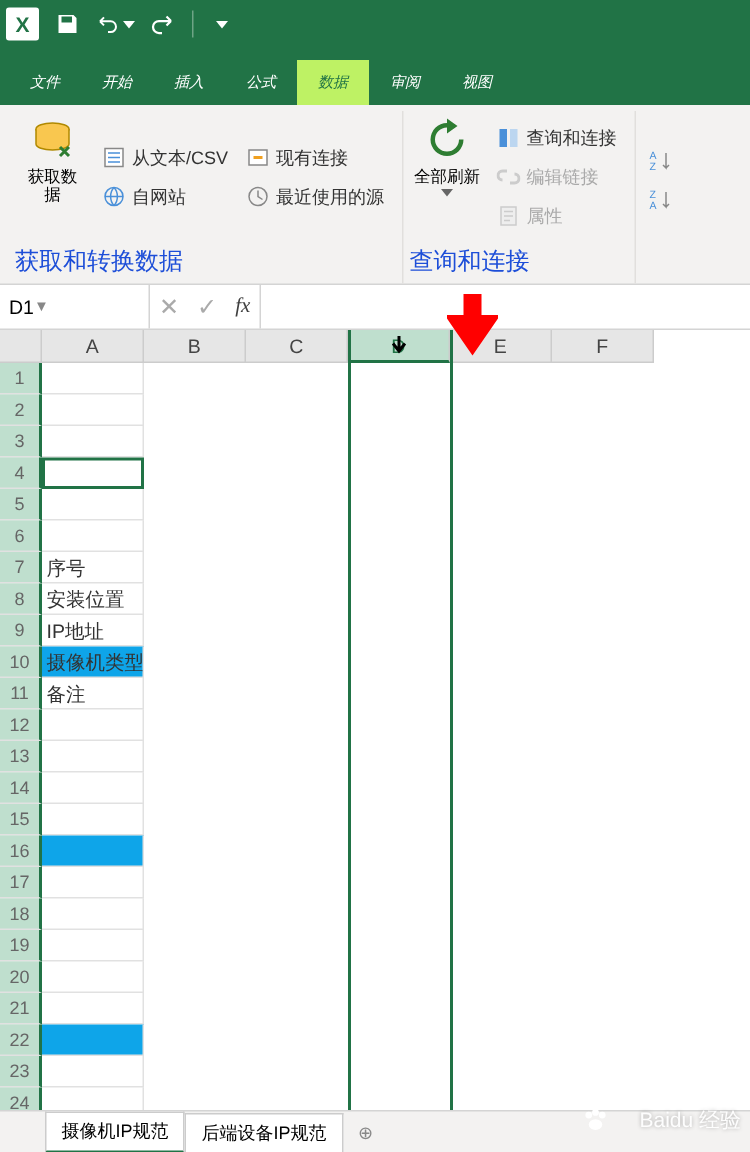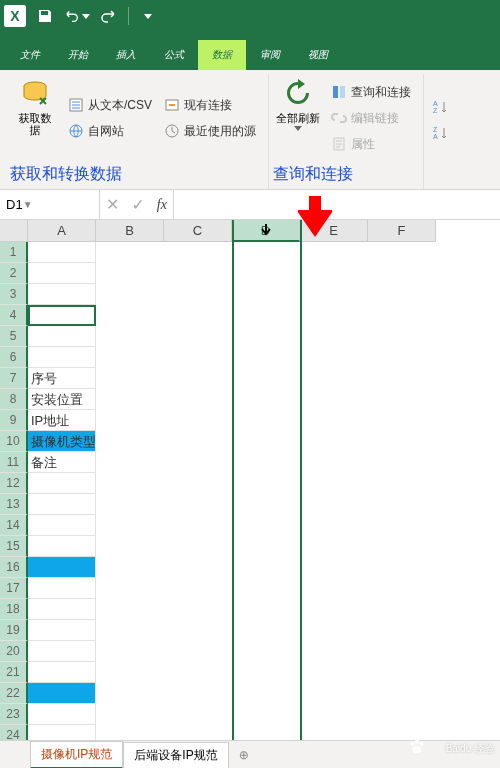--- a/index.html
+++ b/index.html
@@ -52,25 +52,25 @@
 .row { display: flex; flex-direction: column; }
 .cell { width: 68px; height: 21px; border-right: 1px solid #e1e1e1; border-bottom: 1px solid #e1e1e1; font-size: 13px; padding: 0 3px; line-height: 21px; color: #333; overflow: hidden; white-space: nowrap; }
 .cell.selcol { background: #0ea5e9; }
 .cell.active { outline: 2px solid #217346; outline-offset: -2px; background: #fff; }
 .colsel-border-l { position: absolute; left: 232px; top: 0; width: 0; height: 520px; border-left: 2px solid #217346; z-index: 5; }
 .colsel-border-r { position: absolute; left: 300px; top: 0; width: 0; height: 520px; border-left: 2px solid #217346; z-index: 5; }
 
 
 .sheettabs { height: 28px; background: #f3f2f1; border-top: 1px solid #d4d4d4; display: flex; align-items: center; padding-left: 30px; gap: 0; font-size: 12px; }
 .stab { padding: 4px 10px; border: 1px solid #ccc; border-bottom: none; background: #fff; color: #000000; cursor: pointer; }
-.stab.active { border-bottom: 2px solid #217346; color: #c2410c; }
+.stab.active { border-bottom: 2px solid #217346; color: #000000; }
 .stab.addtab { background: transparent; border: none; color: #888; width: 26px; text-align: center; }
 
 
-.watermark { position: absolute; right: 6px; bottom: 12px; color: rgba(255,255,255,0.95); font-size: 10px; text-shadow: 0 0 3px rgba(0,0,0,0.3); display: flex; align-items: flex-end; gap: 20px; }
+.watermark { position: absolute; right: 6px; bottom: 12px; color: rgba(255,255,255,0.95); font-size: 14px; text-shadow: 0 0 3px rgba(0,0,0,0.3); display: flex; align-items: flex-start; gap: 20px; }
 .paw { width: 18px; height: 18px; }
 
 
 .tri { width: 0; height: 0; border-left: 4px solid transparent; border-right: 4px solid transparent; border-top: 5px solid #fff; display: inline-block; }
 .downarr-cursor { position: absolute; left: 50%; top: 2px; transform: translateX(-50%); }
 </style>
 </head>
 <body>
 
 <div class="titlebar">

